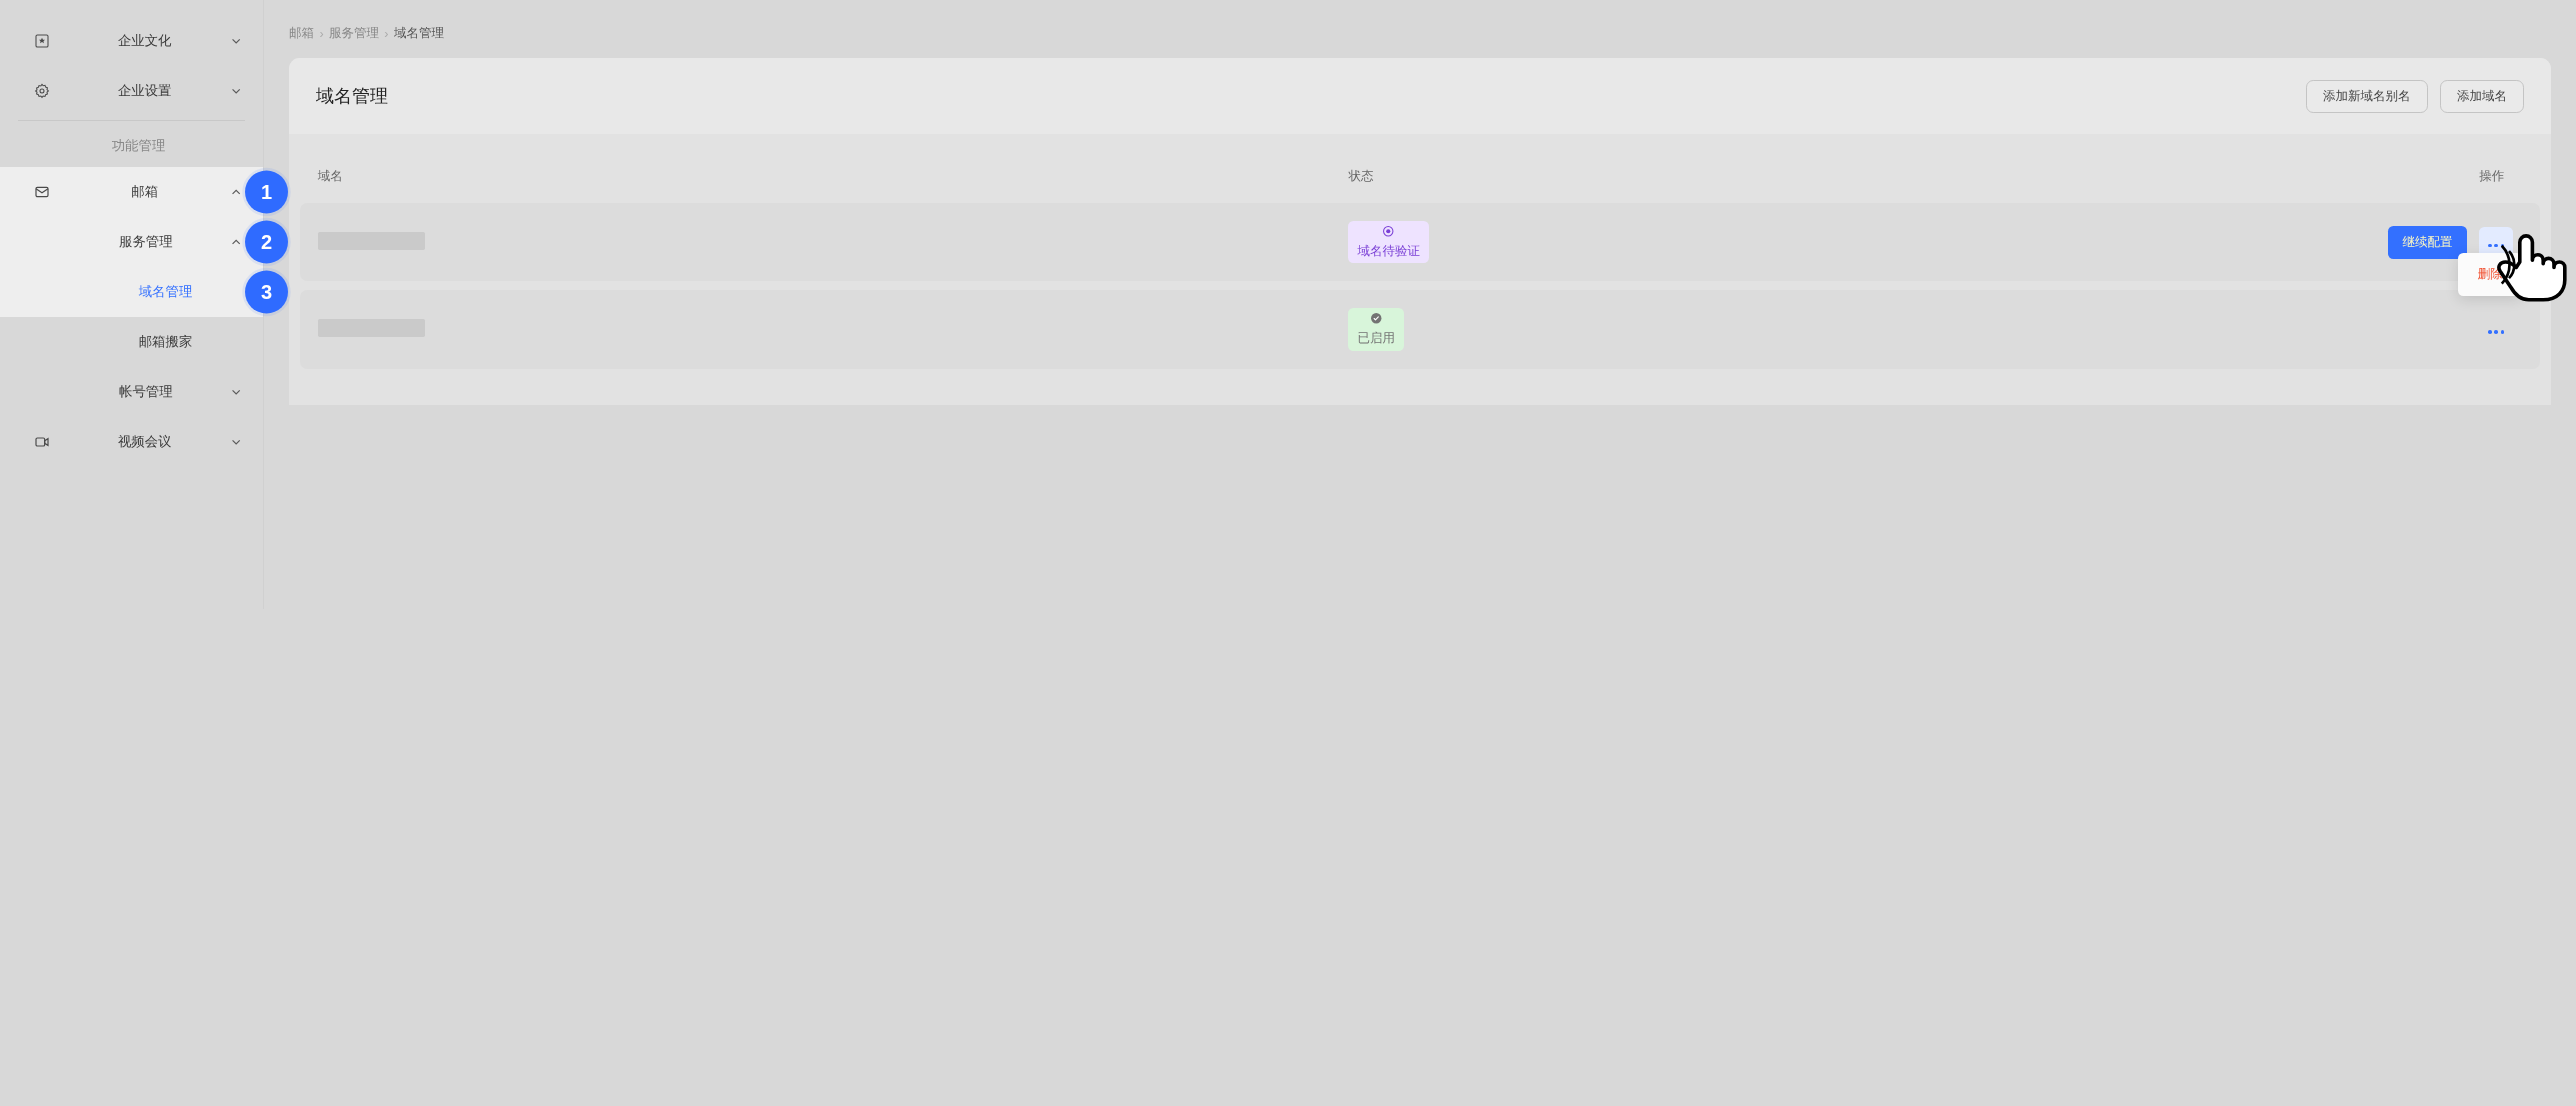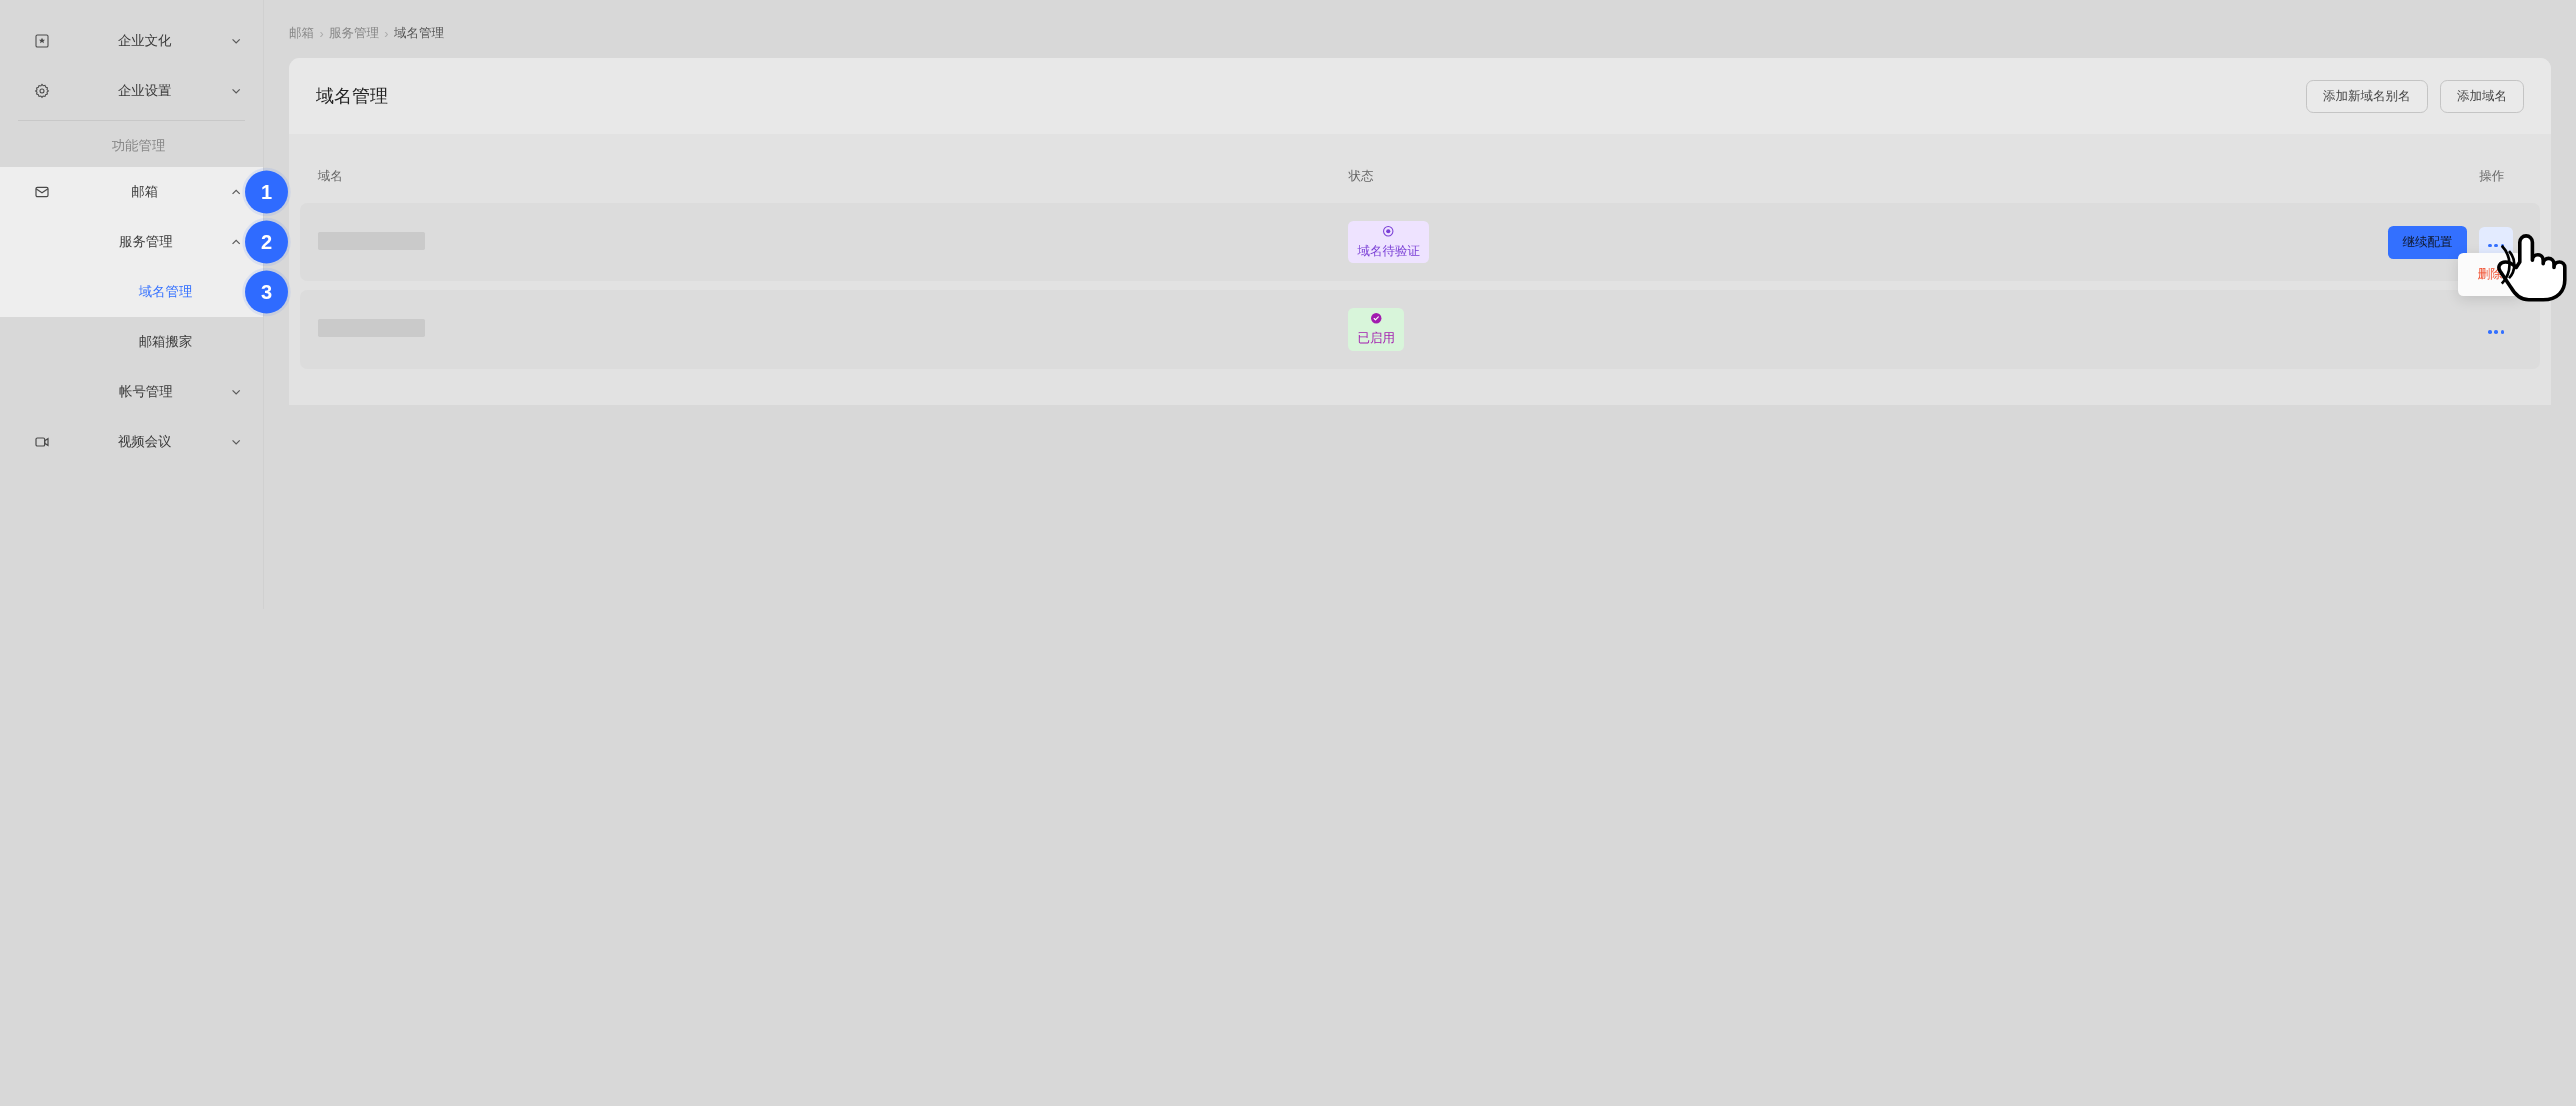--- a/index.html
+++ b/index.html
@@ -129,25 +129,25 @@
   .tag {
     display: inline-flex;
     align-items: center;
     gap: 5.4px;
     padding: 3.6px 9px;
     border-radius: 5.4px;
     font-size: 12.5px;
     flex-direction: column;
   }
   .tag-purple { background: #eee3ff; color: #7a3fd6; }
-  .tag-green  { background: #d8f5da; color: #a21caf; }
+  .tag-green  { background: #d8f5da; color: #737373; }
   .tag-icon { width:12.5px; height:12.5px; }
   .btn-primary {
     background: #3370ff;
-    color: #0f172a;
+    color: #fef9c3;
     border: none;
     padding: 8px 14.3px;
     border-radius: 5.4px;
     font-size: 12.5px;
     cursor: pointer;
   }
   .btn-more {
     background: #e3ebff;
     border:none;
     padding: 8px 9px;

